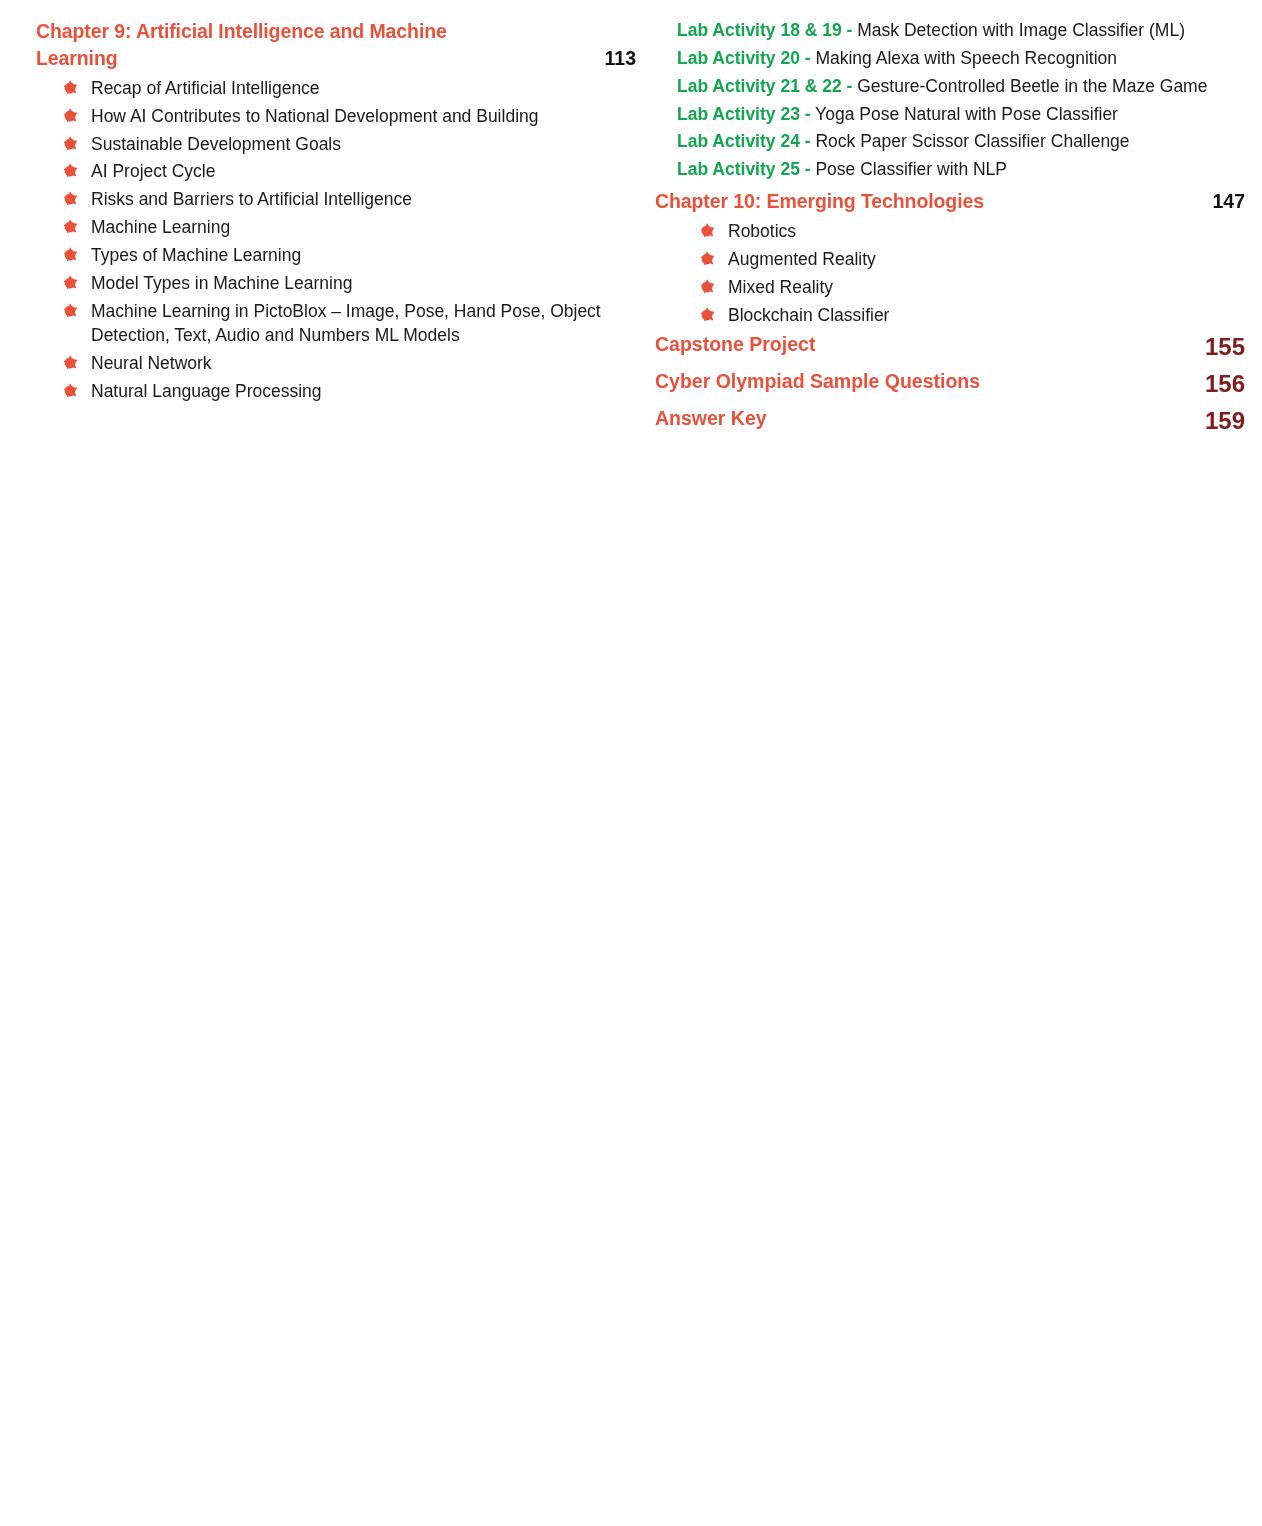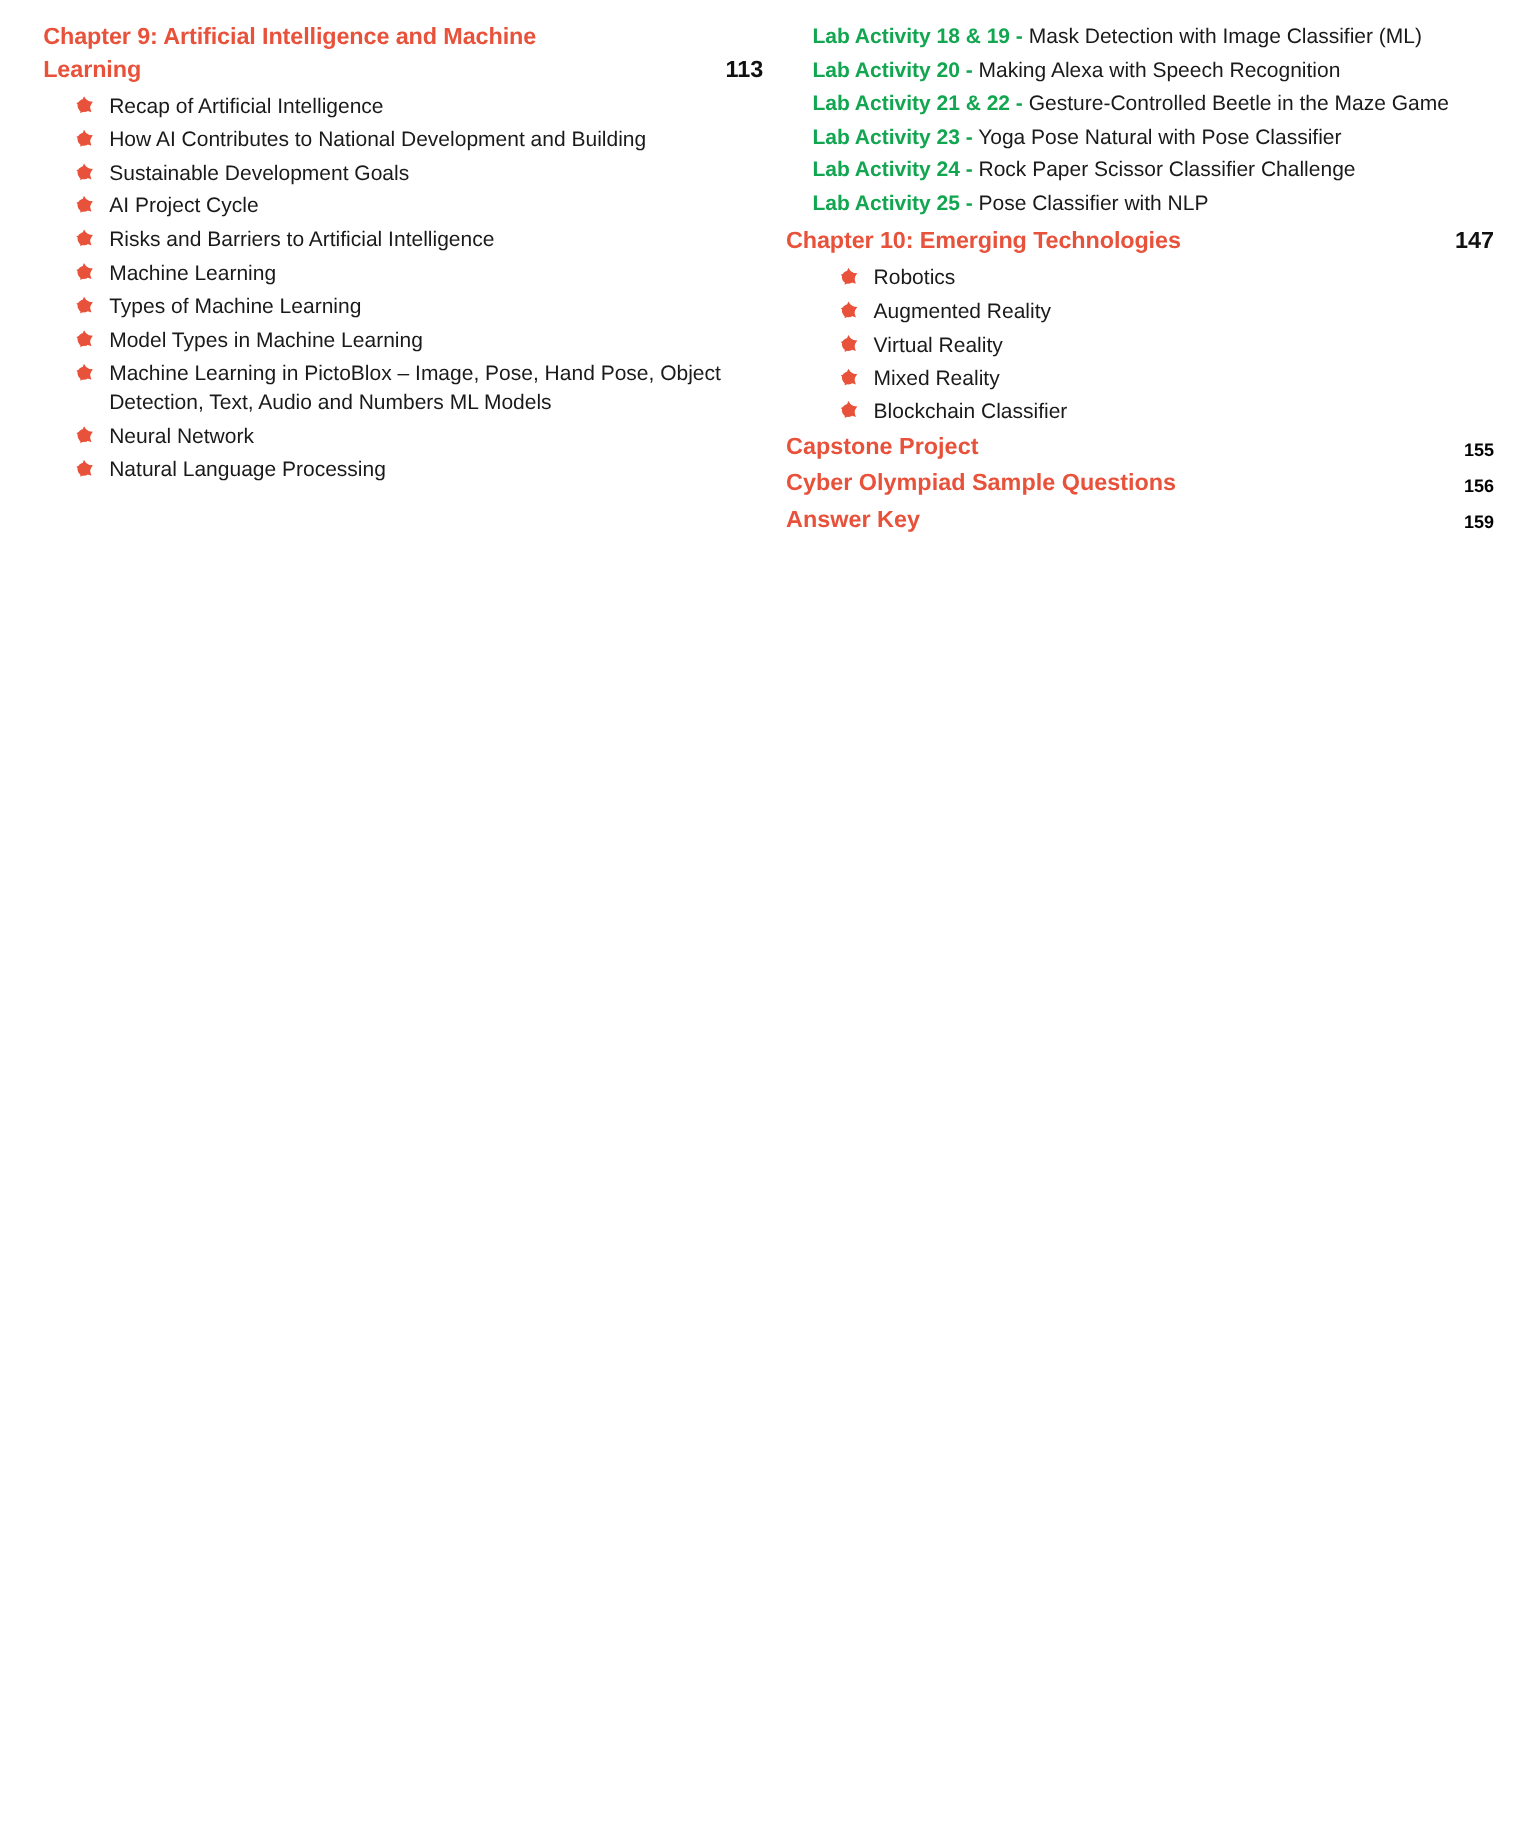--- a/index.html
+++ b/index.html
@@ -95,34 +95,34 @@
     color: #1a1a1a;
     max-width: 560px;
   }
   .lab-label {
     color: #12a650;
     font-weight: bold;
   }
   
   .entry-row {
     display: flex;
-    align-items: flex-end;
+    align-items: flex-start;
     justify-content: space-between;
     margin-top: 2px;
   }
   .entry-title {
     color: #e8513a;
     font-weight: bold;
     font-size: 19.5px;
     line-height: 1.45;
   }
   .entry-page {
-    color: #000000;
-    font-weight: bold;
-    font-size: 15px;
+    color: #7f1d1d;
+    font-weight: bold;
+    font-size: 24px;
     line-height: 1.45;
     white-space: nowrap;
   }
   .ch10-row { margin-top: 6px; }
 </style>
 </head>
 <body>
 
 <div class="page">
   <div class="columns">
@@ -284,29 +284,20 @@
           </span>
           <span class="topic-text">Augmented Reality</span>
         </li>
         <li>
           <span class="star">
             <svg width="24" height="22" viewBox="0 0 24 22">
                 <path d="M12 1.2l2.6 4.0 4.8 0.6 -2.6 3.9 1.4 4.8 -4.7 -1.7 -4.6 2.5 0.3 -5.0 -3.6 -3.4 4.6 -1.5z" fill="#e8513a"></path>
                 <circle cx="12" cy="9" r="5.4" fill="#e8513a"></circle>
               </svg>
           </span>
-          <span class="topic-text">Virtual Reality</span>
-        </li>
-        <li>
-          <span class="star">
-            <svg width="24" height="22" viewBox="0 0 24 22">
-                <path d="M12 1.2l2.6 4.0 4.8 0.6 -2.6 3.9 1.4 4.8 -4.7 -1.7 -4.6 2.5 0.3 -5.0 -3.6 -3.4 4.6 -1.5z" fill="#e8513a"></path>
-                <circle cx="12" cy="9" r="5.4" fill="#e8513a"></circle>
-              </svg>
-          </span>
           <span class="topic-text">Mixed Reality</span>
         </li>
         <li>
           <span class="star">
             <svg width="24" height="22" viewBox="0 0 24 22">
                 <path d="M12 1.2l2.6 4.0 4.8 0.6 -2.6 3.9 1.4 4.8 -4.7 -1.7 -4.6 2.5 0.3 -5.0 -3.6 -3.4 4.6 -1.5z" fill="#e8513a"></path>
                 <circle cx="12" cy="9" r="5.4" fill="#e8513a"></circle>
               </svg>
           </span>
           <span class="topic-text">Blockchain Classifier</span>

